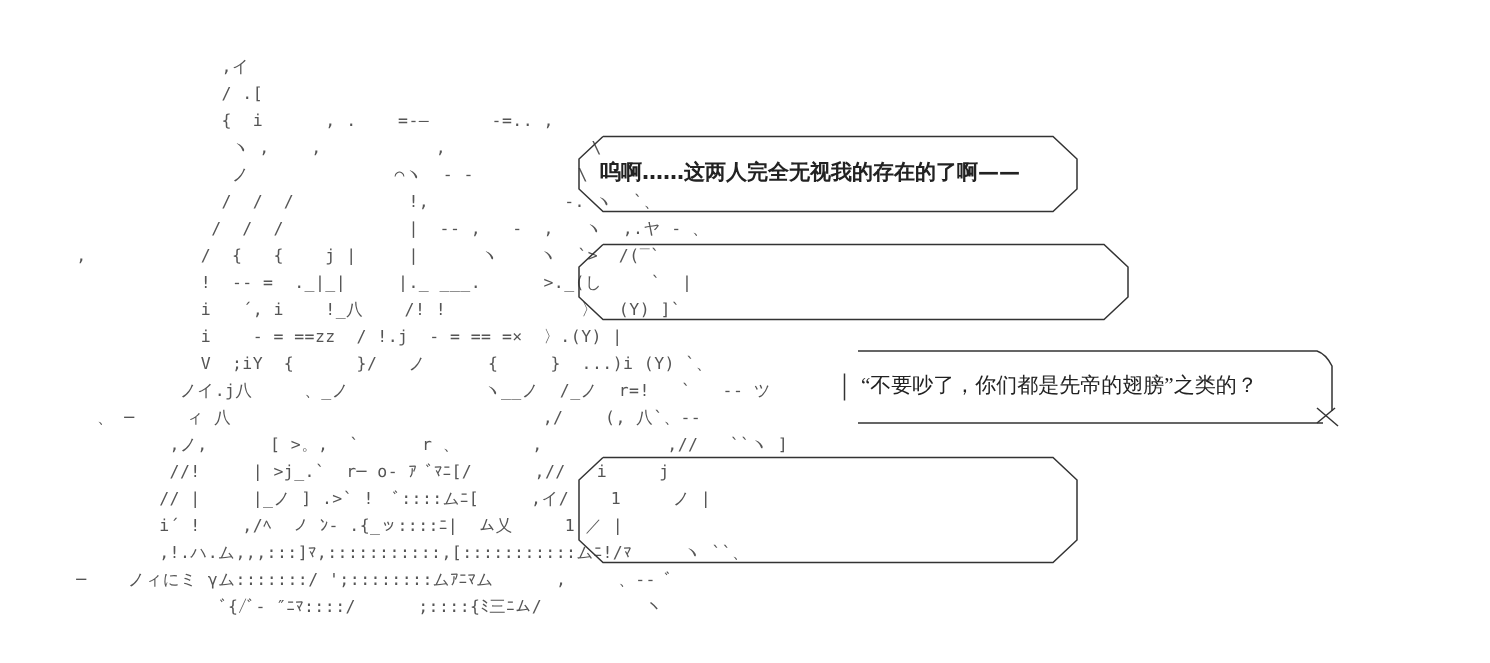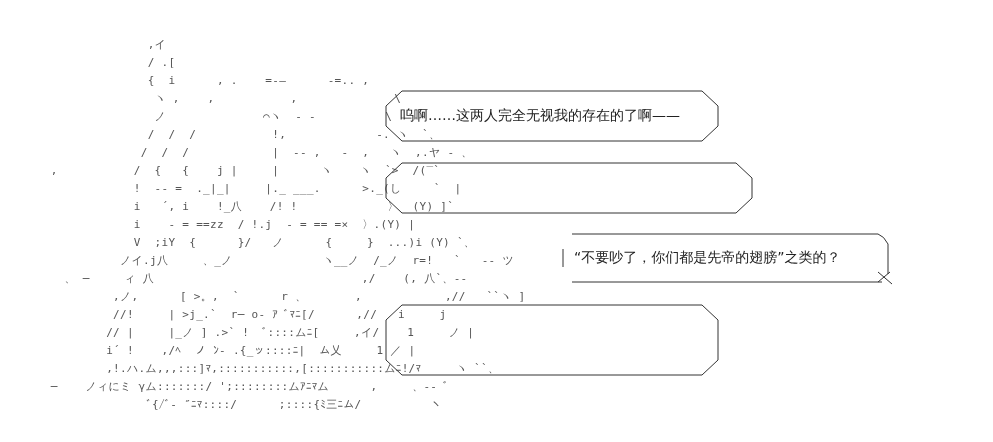--- a/index.html
+++ b/index.html
@@ -30,34 +30,34 @@
              ノイ.j八     、_ノ             ヽ__ノ  /_ノ  r=!   `   -- ツ
      、 ─     ィ 八                              ,/    (, 八`、--
             ,ノ,      [ &gt;。,  `      r 、       ,            ,//   ``ヽ ]
             //!     | &gt;j_.`  r─ o‐ ｱ ﾞﾏﾆ[/      ,//   i     j
            // |     |_ノ ] .&gt;` !  ﾞ::::ムﾆ[     ,イ/    1     ノ |
            i´ !    ,/ﾍ  ノ ﾝ‐ .{_ッ::::ﾆ|  ム乂     1 ／ |
            ,!.ハ.ム,,,:::]ﾏ,:::::::::::,[:::::::::::ムﾆ!/ﾏ     ヽ ``、
    ─    ノィにミ γム:::::::/ ';::::::::ムｱﾆﾏム      ,     、-‐ ﾞ
                  ﾞ{/ﾞ‐ ″ﾆﾏ::::/      ;::::{ﾐ三ﾆム/          ヽ</pre>
 
-<div class="bubble" style="left:384px; top:90px; width:336px; height:36px;">
+<div class="bubble" style="left:384px; top:90px; width:336px; height:36px;font-weight:bold;">
   <svg width="336" height="52">
     <polyline points="18,1 318,1 334,16 334,36 318,51 18,51 2,36 2,16 18,1" fill="none" stroke="#333" stroke-width="1"></polyline>
   </svg>
   <div class="txt" style="left:16px; top:15px;">呜啊……这两人完全无视我的存在的了啊——</div>
 </div>
 
 <div class="bubble" style="left:384px; top:162px; width:370px; height:52px;">
   <svg width="370" height="52">
     <polyline points="18,1 352,1 368,16 368,36 352,51 18,51 2,36 2,16 18,1" fill="none" stroke="#333" stroke-width="1"></polyline>
   </svg>
 </div>
 
-<div class="bubble" style="left:560px; top:232px; width:336px; height:52px;">
+<div class="bubble" style="left:560px; top:232px; width:336px; height:52px;font-family:Liberation Serif, serif;">
   <svg width="336" height="52">
     <path d="M12,2 L318,2 Q324,4 328,12 L328,42 M322,50 L12,50" fill="none" stroke="#333" stroke-width="1"></path>
     <line x1="3" y1="17" x2="3" y2="35" stroke="#333" stroke-width="1"></line>
     <line x1="318" y1="50" x2="330" y2="40" stroke="#333" stroke-width="1"></line>
     <line x1="318" y1="40" x2="332" y2="52" stroke="#333" stroke-width="1"></line>
   </svg>
   <div class="txt" style="left:14px; top:15px;">“不要吵了，你们都是先帝的翅膀”之类的？</div>
 </div>
 
 <div class="bubble" style="left:384px; top:304px; width:336px; height:72px;">

